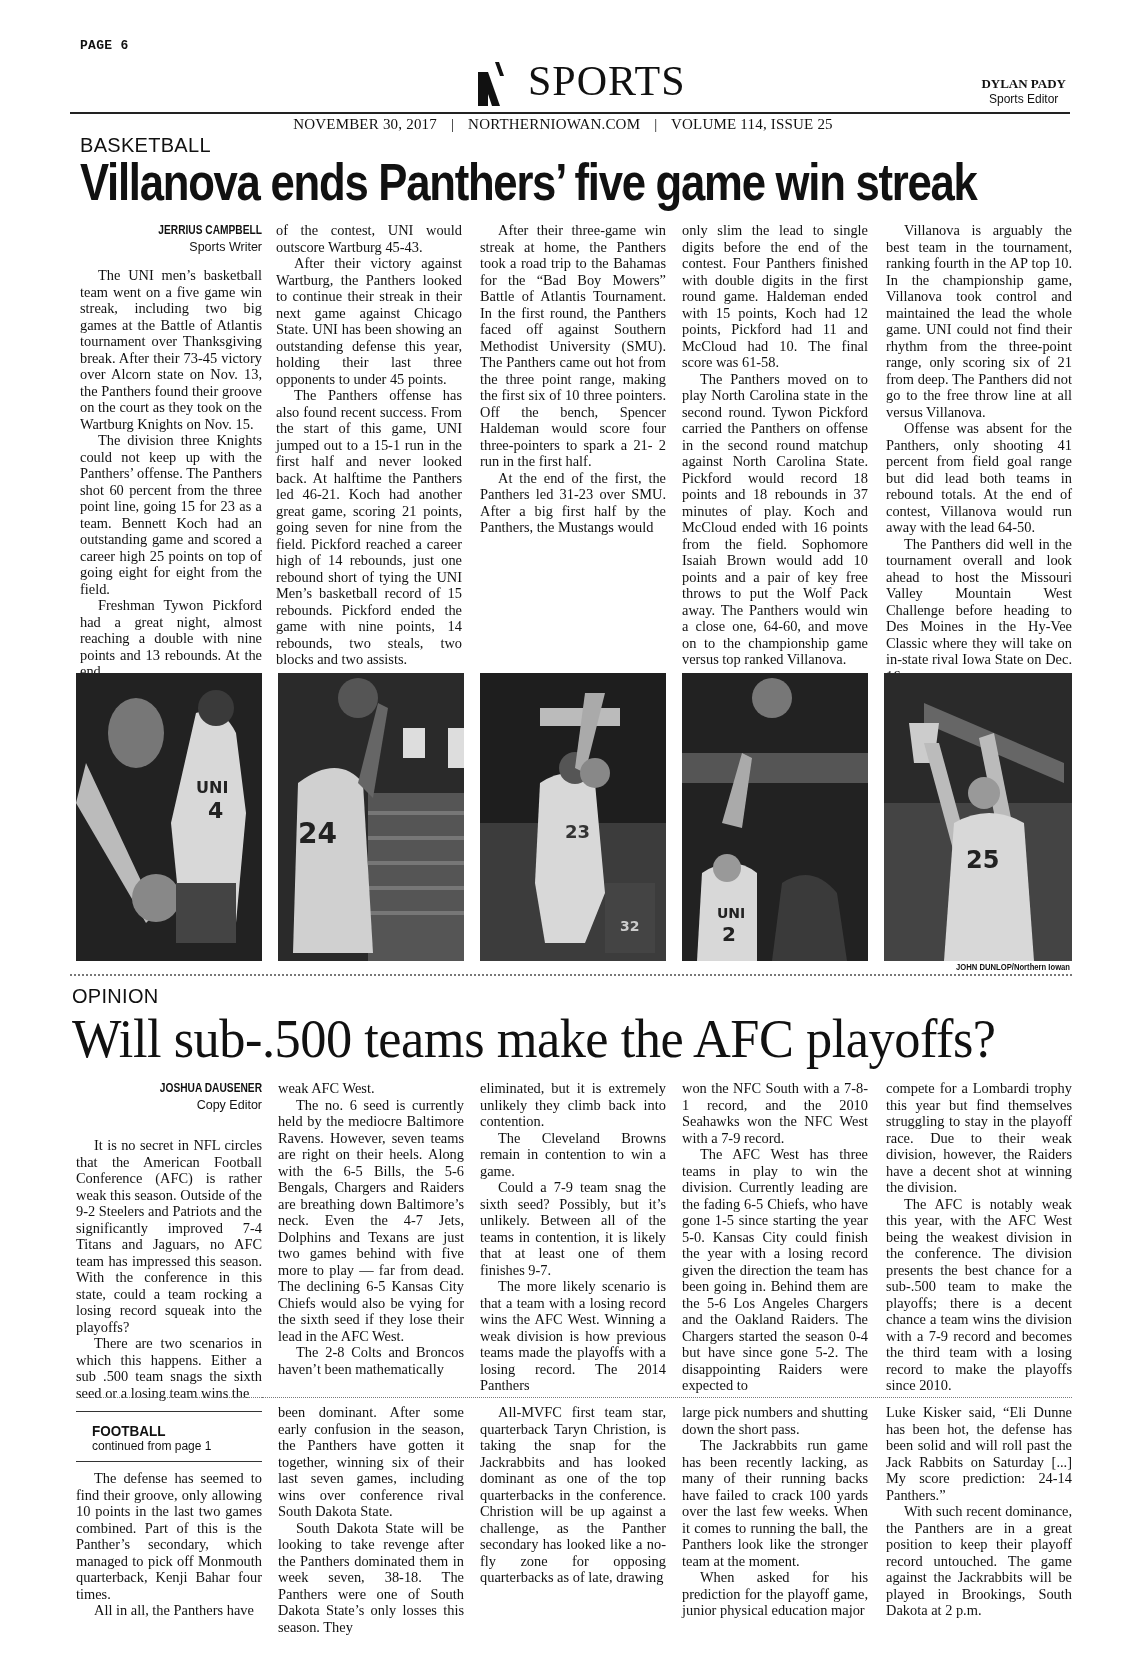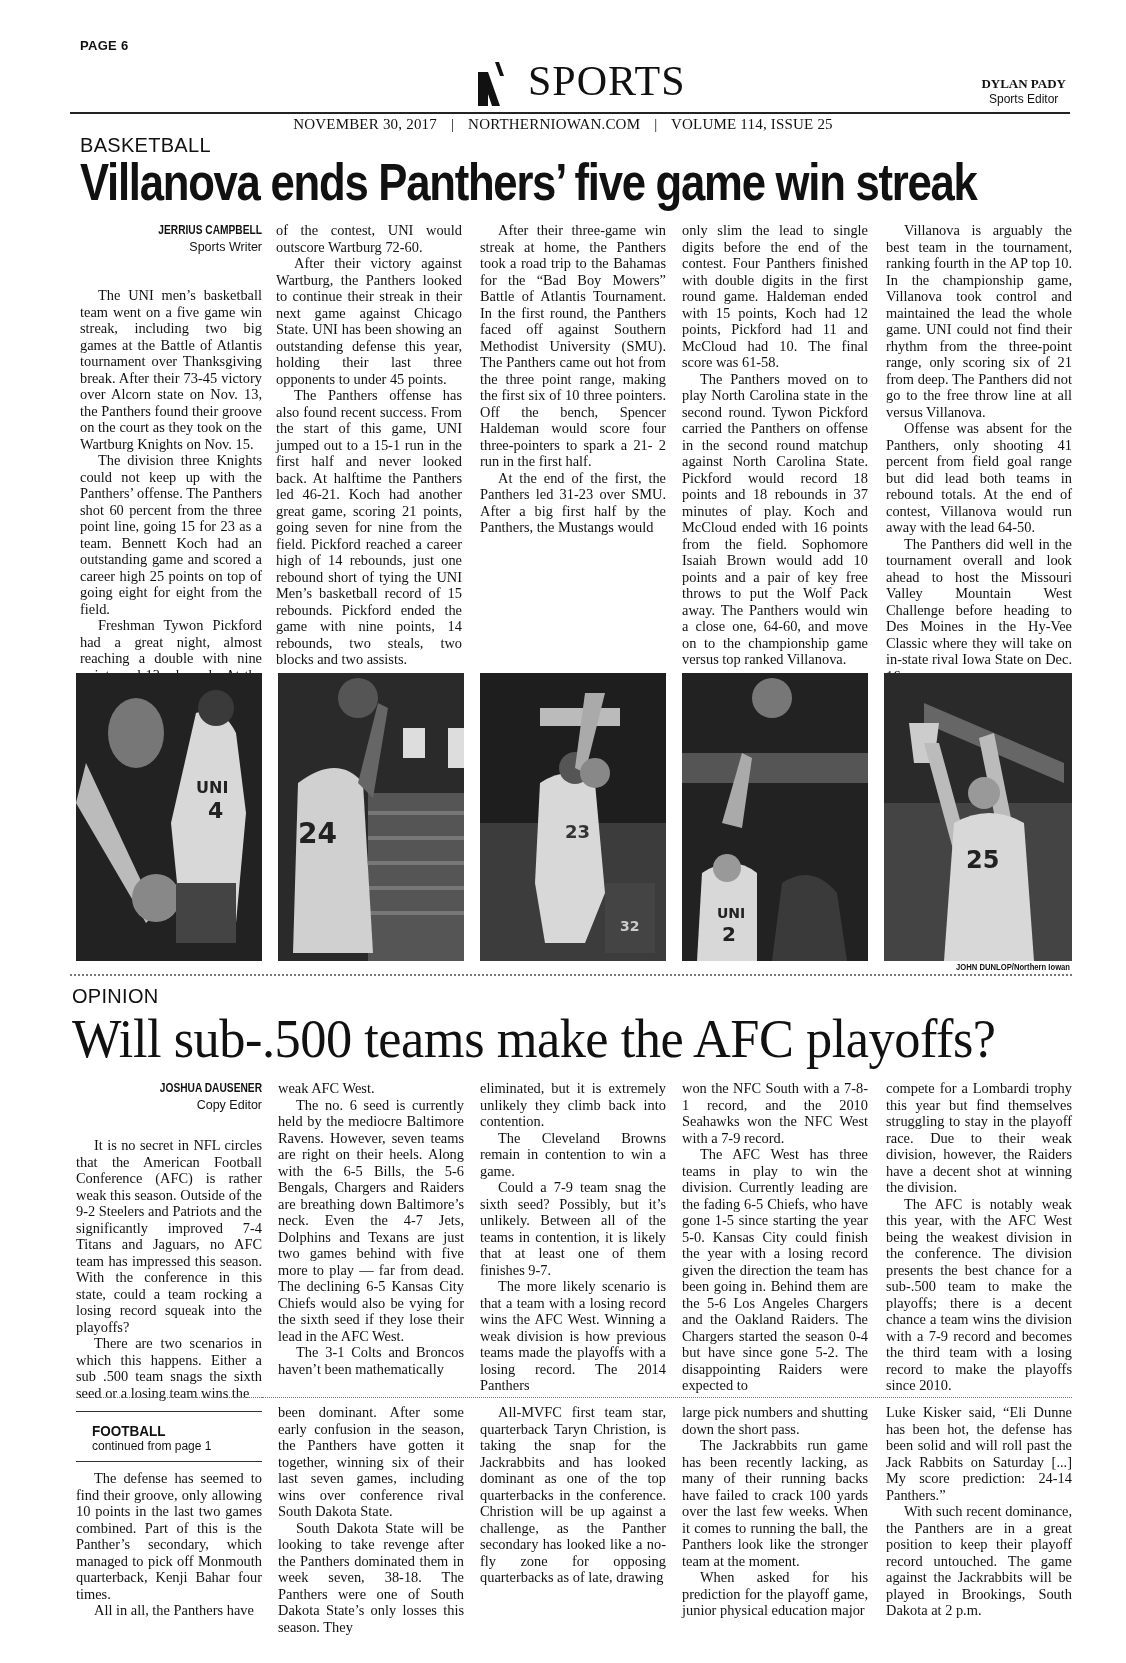--- a/index.html
+++ b/index.html
@@ -1,39 +1,39 @@
 <!DOCTYPE html>
 <html><head>
 <meta charset="utf-8">
 <style>
   * { box-sizing: border-box; margin: 0; padding: 0; }
   html, body { width: 1126px; height: 1663px; background: #ffffff; overflow: hidden; }
   body { position: relative; color: #111; font-family: "Liberation Serif", serif; }
   .abs { position: absolute; }
 
   
-  .page-num { left: 80px; top: 38px; font-family: Liberation Sans, sans-serif; font-weight: bold; font-size: 13px; letter-spacing: 0.3px; }
+  .page-num { left: 80px; top: 38px; font-family: Liberation Mono, monospace; font-weight: bold; font-size: 13px; letter-spacing: 0.3px; }
   .logo { left: 478px; top: 62px; width: 30px; height: 44px; }
   .section-title { left: 528px; top: 60px; font-family: "Liberation Serif", serif; font-size: 42px; letter-spacing: 1px; line-height: 1; }
   .editor { right: 60px; top: 76px; text-align: center; }
   .editor .name { font-family: "Liberation Serif", serif; font-weight: bold; font-size: 13px; }
   .editor .role { font-family: "Liberation Sans", sans-serif; font-size: 12px; }
   .rule-top { left: 70px; top: 112px; width: 1000px; height: 2px; background: #222; }
   .dateline { left: 0; width: 1126px; top: 116px; text-align: center; font-family: "Liberation Serif", serif; font-size: 15px; letter-spacing: 0.2px; }
   .dateline .sep { display: inline-block; margin: 0 10px; }
 
   
   .kicker { font-family: "Liberation Sans", sans-serif; font-size: 20px; letter-spacing: 0.3px; }
   .kicker-bb { left: 80px; top: 134px; }
   .headline-bb { left: 80px; top: 152px; font-family: "Liberation Sans", sans-serif; font-weight: bold; font-size: 52px; letter-spacing: -1.5px; transform: scaleX(0.84); transform-origin: left top; white-space: nowrap; }
 
   
   .col { position: absolute; font-family: "Liberation Serif", serif; font-size: 14.4px; line-height: 16.5px; text-align: justify; hyphens: manual; }
   .col p { text-indent: 18px; }
-  .byline { text-align: right; margin-bottom: 32px; }
+  .byline { text-align: right; margin-bottom: 12px; }
   .byline .bname { font-family: "Liberation Sans", sans-serif; font-weight: bold; font-size: 12px; transform: scaleX(0.85); transform-origin: right; display: block; }
   .byline .brole { font-family: "Liberation Sans", sans-serif; font-size: 12.5px; display: block; }
 
   
   .photo { position: absolute; top: 673px; height: 288px; background: #0f766e; overflow: hidden; }
   .photo svg { width: 100%; height: 100%; display: block; }
   .credit { right: 56px; top: 962px; font-family: "Liberation Sans", sans-serif; font-weight: bold; font-size: 9px; transform: scaleX(0.85); transform-origin: right; }
   .rule-mid { left: 70px; top: 974px; width: 1002px; height: 0; border-top: 2px dotted #777; }
 
   .kicker-op { left: 72px; top: 985px; }
@@ -77,21 +77,21 @@
 <div class="col" style="left:80px; top:222px; width:182px;">
   <div class="byline">
     <span class="bname">JERRIUS CAMPBELL</span>
     <span class="brole">Sports Writer</span>
   </div>
   <p>The UNI men’s basketball team went on a five game win streak, including two big games at the Battle of Atlantis tournament over Thanksgiving break. After their 73-45 victory over Alcorn state on Nov. 13, the Panthers found their groove on the court as they took on the Wartburg Knights on Nov. 15.</p>
   <p>The division three Knights could not keep up with the Panthers’ offense. The Panthers shot 60 percent from the three point line, going 15 for 23 as a team. Bennett Koch had an outstanding game and scored a career high 25 points on top of going eight for eight from the field.</p>
   <p>Freshman Tywon Pickford had a great night, almost reaching a double with nine points and 13 rebounds. At the end</p>
 </div>
 <div class="col" style="left:276px; top:222px; width:186px;">
-  <p style="text-indent:0">of the contest, UNI would outscore Wartburg 72-60.</p>
+  <p style="text-indent:0">of the contest, UNI would outscore Wartburg 45-43.</p>
   <p>After their victory against Wartburg, the Panthers looked to continue their streak in their next game against Chicago State. UNI has been showing an outstanding defense this year, holding their last three opponents to under 45 points.</p>
   <p>The Panthers offense has also found recent success. From the start of this game, UNI jumped out to a 15-1 run in the first half and never looked back. At halftime the Panthers led 46-21. Koch had another great game, scoring 21 points, going seven for nine from the field. Pickford reached a career high of 14 rebounds, just one rebound short of tying the UNI Men’s basketball record of 15 rebounds. Pickford ended the game with nine points, 14 rebounds, two steals, two blocks and two assists.</p>
 </div>
 <div class="col" style="left:480px; top:222px; width:186px;">
   <p>After their three-game win streak at home, the Panthers took a road trip to the Bahamas for the “Bad Boy Mowers” Battle of Atlantis Tournament. In the first round, the Panthers faced off against Southern Methodist University (SMU). The Panthers came out hot from the three point range, making the first six of 10 three pointers. Off the bench, Spencer Haldeman would score four three-pointers to spark a 21- 2 run in the first half.</p>
   <p>At the end of the first, the Panthers led 31-23 over SMU. After a big first half by the Panthers, the Mustangs would</p>
 </div>
 <div class="col" style="left:682px; top:222px; width:186px;">
   <p style="text-indent:0">only slim the lead to single digits before the end of the contest. Four Panthers finished with double digits in the first round game. Haldeman ended with 15 points, Koch had 12 points, Pickford had 11 and McCloud had 10. The final score was 61-58.</p>
   <p>The Panthers moved on to play North Carolina state in the second round. Tywon Pickford carried the Panthers on offense in the second round matchup against North Carolina State. Pickford would record 18 points and 18 rebounds in 37 minutes of play. Koch and McCloud ended with 16 points from the field. Sophomore Isaiah Brown would add 10 points and a pair of key free throws to put the Wolf Pack away. The Panthers would win a close one, 64-60, and move on to the championship game versus top ranked Villanova.</p>
@@ -185,21 +185,21 @@
   <div class="byline" style="margin-bottom:24px">
     <span class="bname">JOSHUA DAUSENER</span>
     <span class="brole">Copy Editor</span>
   </div>
   <p>It is no secret in NFL circles that the American Football Conference (AFC) is rather weak this season. Outside of the 9-2 Steelers and Patriots and the significantly improved 7-4 Titans and Jaguars, no AFC team has impressed this season. With the conference in this state, could a team rocking a losing record squeak into the playoffs?</p>
   <p>There are two scenarios in which this happens. Either a sub .500 team snags the sixth seed or a losing team wins the</p>
 </div>
 <div class="col" style="left:278px; top:1080px; width:186px;">
   <p style="text-indent:0">weak AFC West.</p>
   <p>The no. 6 seed is currently held by the mediocre Baltimore Ravens. However, seven teams are right on their heels. Along with the 6-5 Bills, the 5-6 Bengals, Chargers and Raiders are breathing down Baltimore’s neck. Even the 4-7 Jets, Dolphins and Texans are just two games behind with five more to play — far from dead. The declining 6-5 Kansas City Chiefs would also be vying for the sixth seed if they lose their lead in the AFC West.</p>
-  <p>The 3-1 Colts and Broncos haven’t been mathematically</p>
+  <p>The 2-8 Colts and Broncos haven’t been mathematically</p>
 </div>
 <div class="col" style="left:480px; top:1080px; width:186px;">
   <p style="text-indent:0">eliminated, but it is extremely unlikely they climb back into contention.</p>
   <p>The Cleveland Browns remain in contention to win a game.</p>
   <p>Could a 7-9 team snag the sixth seed? Possibly, but it’s unlikely. Between all of the teams in contention, it is likely that at least one of them finishes 9-7.</p>
   <p>The more likely scenario is that a team with a losing record wins the AFC West. Winning a weak division is how previous teams made the playoffs with a losing record. The 2014 Panthers</p>
 </div>
 <div class="col" style="left:682px; top:1080px; width:186px;">
   <p style="text-indent:0">won the NFC South with a 7-8-1 record, and the 2010 Seahawks won the NFC West with a 7-9 record.</p>
   <p>The AFC West has three teams in play to win the division. Currently leading are the fading 6-5 Chiefs, who have gone 1-5 since starting the year 5-0. Kansas City could finish the year with a losing record given the direction the team has been going in. Behind them are the 5-6 Los Angeles Chargers and the Oakland Raiders. The Chargers started the season 0-4 but have since gone 5-2. The disappointing Raiders were expected to</p>

